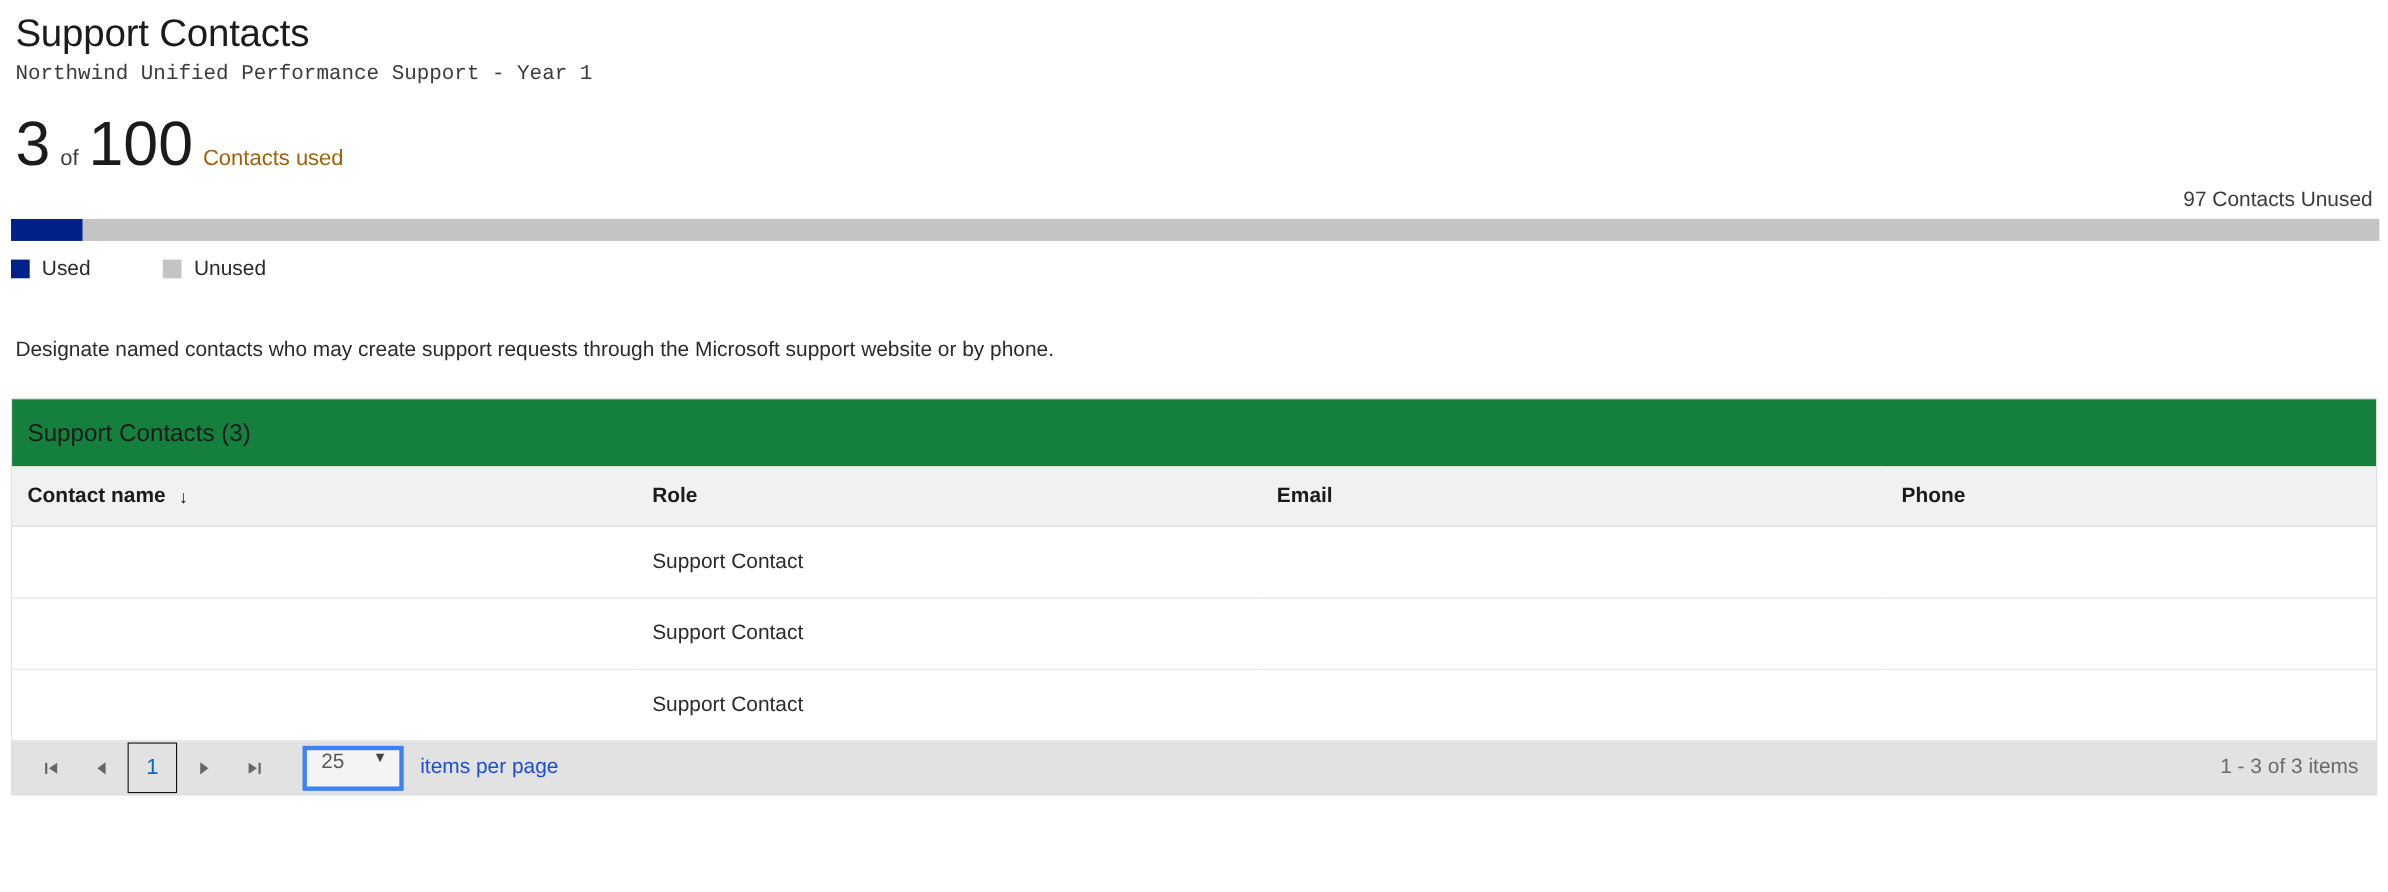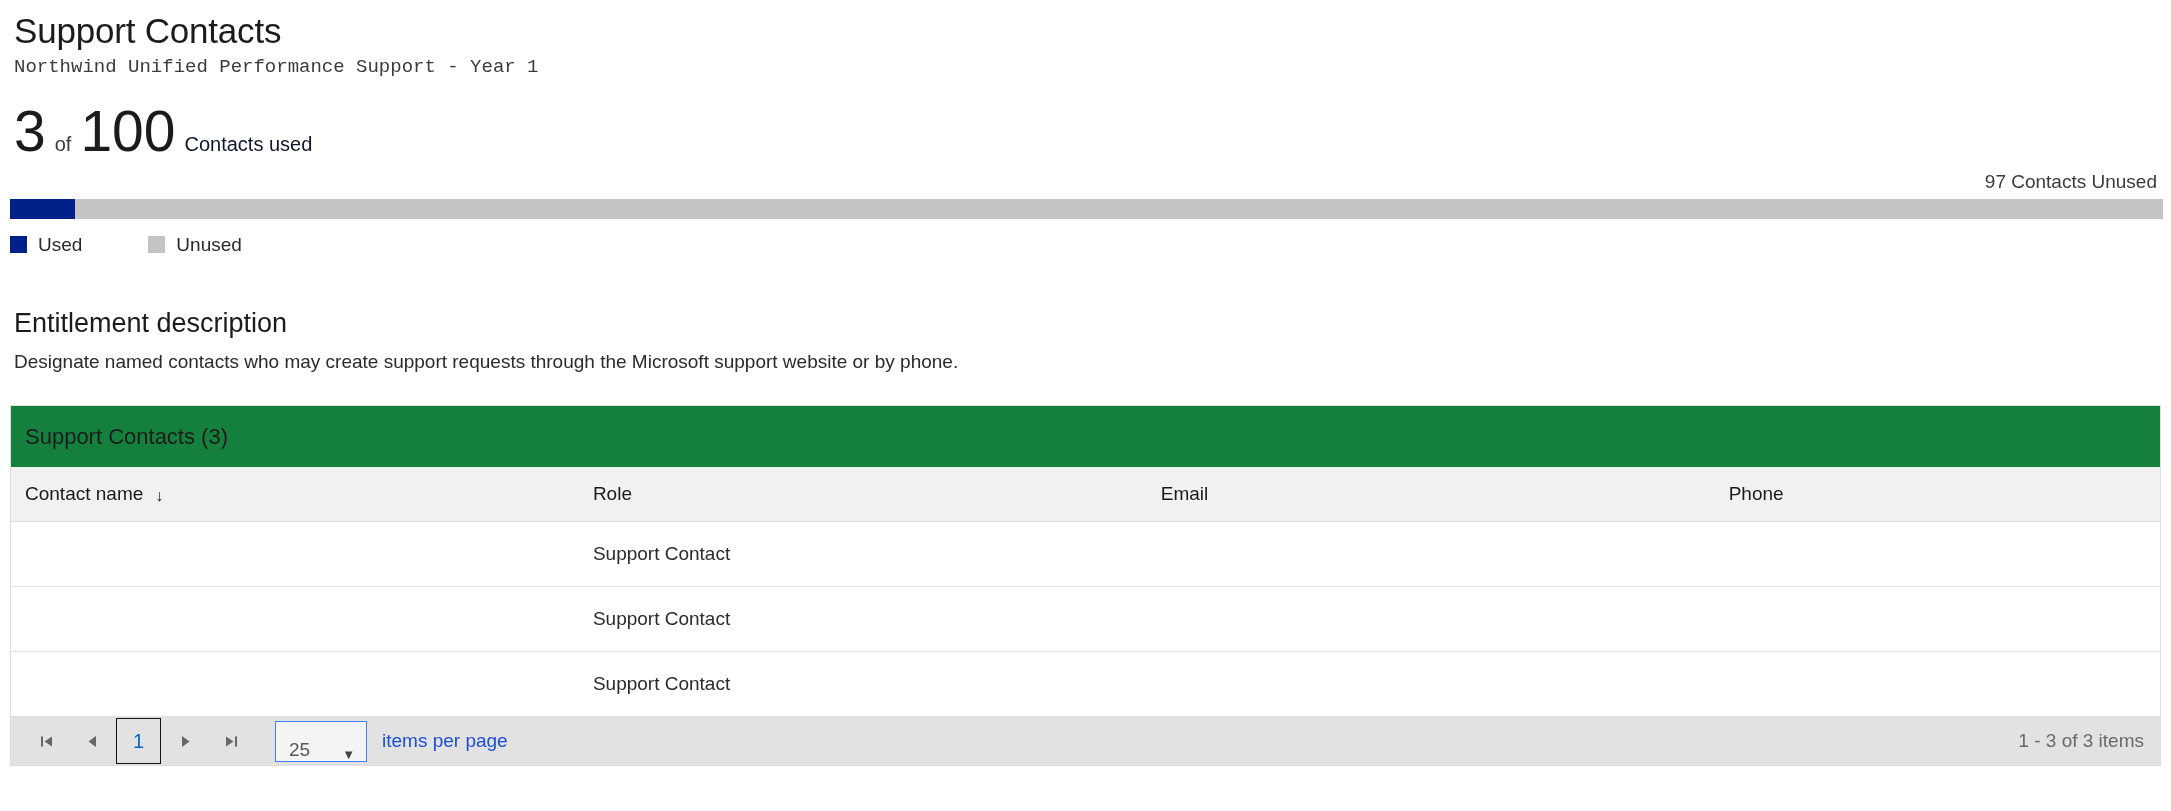--- a/index.html
+++ b/index.html
@@ -62,21 +62,21 @@
     font-weight: 400;
   }
   .usage-total {
     font-size: 57px;
     line-height: 58px;
     font-weight: 300;
     color: #1b1b1b;
   }
   .usage-label {
     font-size: 20px;
-    color: #0f172a;
+    color: #a16207;
     margin-left: 9px;
   }
 
   
   .unused-label-row {
     margin-top: 10px;
     padding: 0 14px 0 14px;
     text-align: right;
     font-size: 19px;
     color: #3b3b3b;
@@ -154,21 +154,21 @@
     line-height: 26px;
   }
   table.grid-table {
     width: 100%;
     border-collapse: collapse;
     table-layout: fixed;
   }
   table.grid-table thead th {
     background: #f1f1f1;
     font-size: 19px;
-    font-weight: 400;
+    font-weight: 700;
     color: #1b1b1b;
     text-align: left;
     padding: 16px 14px 16px 14px;
     line-height: 22px;
     border-bottom: 1px solid #dedede;
   }
   .col-name  { width: 26.5%; }
   .col-role  { width: 26.5%; }
   .col-email { width: 26.5%; }
   .col-phone { width: 20.5%; }
@@ -223,25 +223,25 @@
     justify-content: center;
     border: 1px solid #111111;
     color: #0a67c2;
     font-size: 20px;
     box-sizing: border-box;
     margin: 0 1px;
   }
   .pg-select {
     margin-left: 21px;
     background: #f4f4f4;
-    border: 1px solid #3b82f6;
+    border: 4px solid #3b82f6;
     width: 92px;
     height: 41px;
     display: flex;
-    align-items: flex-end;
+    align-items: flex-start;
     justify-content: space-between;
     padding: 0 11px 0 13px;
     box-sizing: border-box;
     font-size: 19px;
     color: #5a5a5a;
   }
   .pg-select .caret {
     font-size: 13px;
     color: #444444;
     line-height: 13px;
@@ -286,21 +286,20 @@
       <span class="legend-swatch used"></span>
       <span class="legend-text">Used</span>
     </div>
     <div class="legend-item">
       <span class="legend-swatch unused"></span>
       <span class="legend-text">Unused</span>
     </div>
   </div>
 
   <div class="entitlement">
-    <div class="entitlement-title">Entitlement description</div>
     <div class="entitlement-body">Designate named contacts who may create support requests through the Microsoft support website or by phone.</div>
   </div>
 
   <div class="grid">
     <div class="grid-caption">Support Contacts (3)</div>
     <table class="grid-table">
       <thead>
         <tr>
           <th class="col-name"><span>Contact name</span><span class="sort-arrow">↓</span></th>
           <th class="col-role">Role</th>

